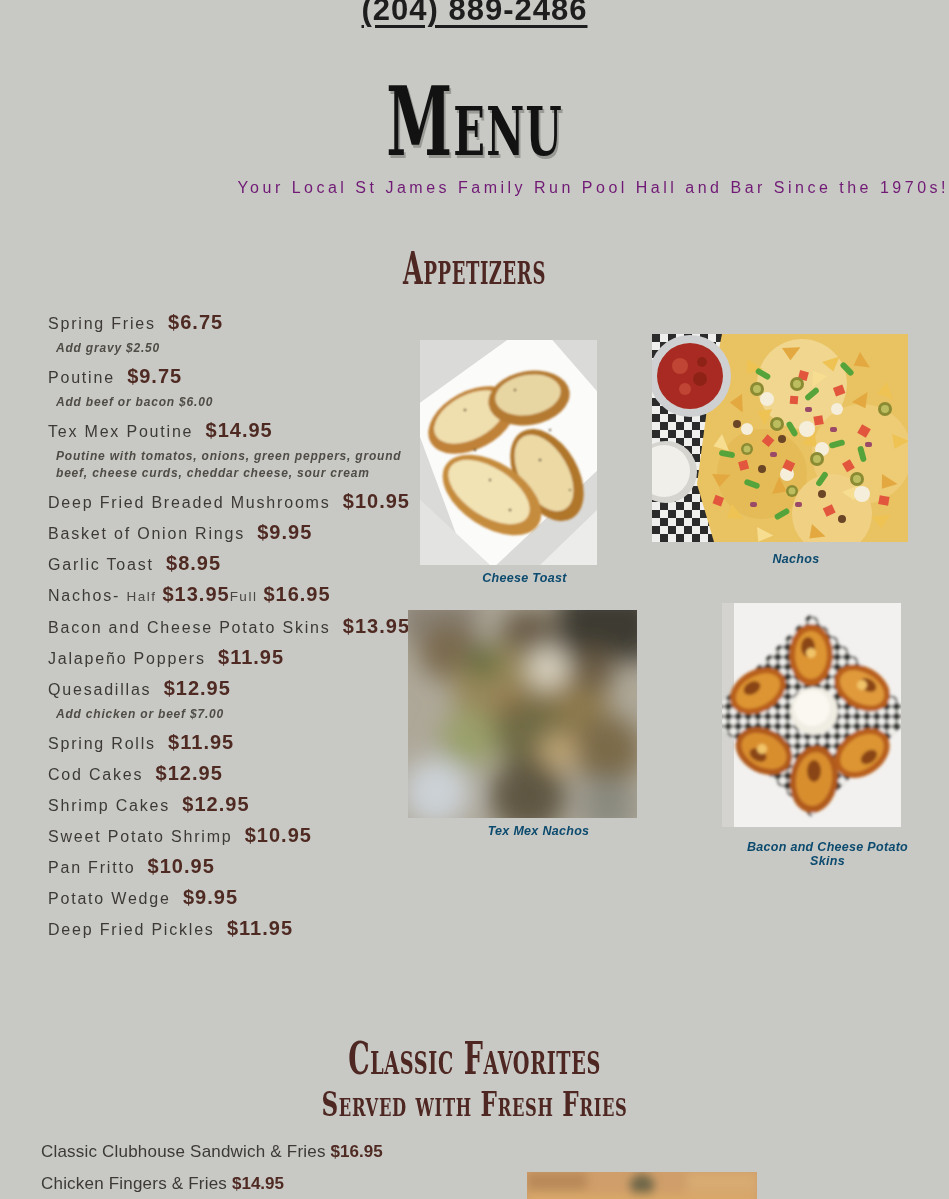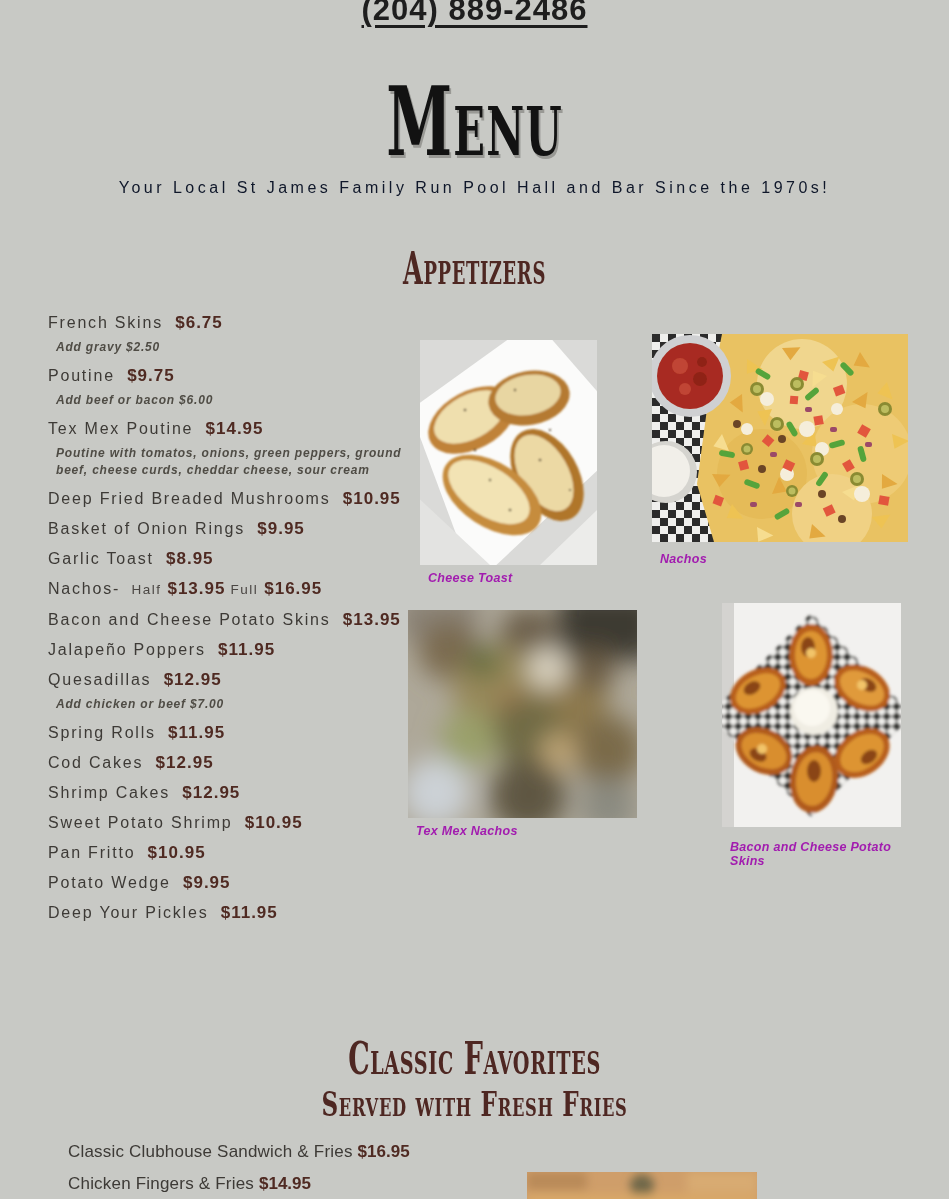--- a/index.html
+++ b/index.html
@@ -7,70 +7,70 @@
         font-family:"Liberation Sans",sans-serif;}
 
   
   .phone{position:absolute;top:-8px;left:0;width:100%;text-align:center;display:block;
          font-size:31px;font-weight:700;color:#1e1e1e;letter-spacing:1px;cursor:pointer;
          text-decoration:underline;text-decoration-thickness:3px;text-underline-offset:5px;}
   .title{position:absolute;top:74px;left:0;width:100%;text-align:center;margin:0;
          font-family:"DejaVu Serif",serif;font-variant:small-caps;font-weight:700;
          font-size:96px;line-height:96px;color:#121212;transform:scaleX(.62);transform-origin:center;
          text-shadow:3px 3px 0 rgba(145,145,140,.85);letter-spacing:2px;}
-  .subtitle{position:absolute;top:179px;left:0;width:100%;text-align:center;margin:0;
-         font-size:16px;letter-spacing:3.5px;color:#0f172a;}
+  .subtitle{position:absolute;top:179px;left:0;width:100%;text-align:right;margin:0;
+         font-size:16px;letter-spacing:3.5px;color:#701a75;}
 
   
   .sec-head{position:absolute;left:0;width:100%;text-align:center;margin:0;
          font-family:"DejaVu Serif",serif;font-variant:small-caps;font-weight:700;
          color:#4e2722;transform-origin:center;letter-spacing:1px;}
   .appetizers-head{top:247px;font-size:44px;line-height:44px;transform:scaleX(.58);}
   .classic-head{top:1036px;font-size:45px;line-height:45px;transform:scaleX(.6);}
   .classic-sub{top:1087px;font-size:34px;line-height:34px;transform:scaleX(.68);}
 
   
   .items{position:absolute;left:48px;top:313px;width:374px;}
   .mi{font-size:16px;letter-spacing:1.8px;color:#3d3a36;line-height:19px;margin-bottom:11px;}
-  .pr{font-size:17px;font-weight:700;color:#4f2a22;letter-spacing:1px;margin-left:6px;}
-  .sz{font-size:13.5px;color:#4a4643;letter-spacing:1.5px;margin-left:5px;}
+  .pr{font-size:20px;font-weight:700;color:#4f2a22;letter-spacing:1px;margin-left:6px;}
+  .sz{font-size:13.5px;color:#4a4643;letter-spacing:1.5px;}
   .note{font-size:12px;font-style:italic;font-weight:700;color:#4f4c45;letter-spacing:.8px;
         line-height:17px;margin:-4px 8px 10px;}
 
   
   figure.photo{position:absolute;margin:0;padding:0;}
   figure.photo svg{display:block;}
-  figure.photo figcaption{position:absolute;top:100%;left:8px;width:100%;
-        font-size:12.5px;font-weight:700;font-style:italic;color:#a21caf;letter-spacing:.3px;}
+  figure.photo figcaption{position:absolute;top:100%;left:16px;width:100%;text-align:center;
+        font-size:12.5px;font-weight:700;font-style:italic;color:#0c4a6e;letter-spacing:.3px;}
   .p-ct{left:420px;top:340px;border-radius:25px;} .p-ct figcaption{margin-top:6px;}
   .p-na{left:652px;top:334px;} .p-na figcaption{margin-top:10px;}
   .p-tm{left:408px;top:610px;} .p-tm figcaption{margin-top:6px;}
   .p-ps{left:722px;top:603px;} .p-ps figcaption{margin-top:13px;}
   .p-bottom{position:absolute;left:527px;top:1172px;}
 
   
   .classic-items{position:absolute;left:41px;top:1142px;}
-  .ci{font-size:17px;color:#3d3a36;line-height:20px;margin-bottom:12px;letter-spacing:.2px;margin-left:27px;}
+  .ci{font-size:17px;color:#3d3a36;line-height:20px;margin-bottom:12px;letter-spacing:.2px;}
   .ci .pr{letter-spacing:0;margin-left:5px;font-size:17px;}
 </style>
 </head>
 <body>
 
 <div class="page">
 
   <a class="phone">(204) 889-2486</a>
 
   <h1 class="title">Menu</h1>
   <p class="subtitle">Your Local St James Family Run Pool Hall and Bar Since the 1970s!</p>
 
   <h2 class="sec-head appetizers-head">Appetizers</h2>
 
   <div class="items" id="appetizer-list">
       <div class="mi">
-    <span class="nm">French Skins</span>
+    <span class="nm">Spring Fries</span>
   <span class="pr">$6.75</span></div>
       <div class="note">Add gravy $2.50</div>
       <div class="mi">
     <span class="nm">Poutine</span>
   <span class="pr">$9.75</span></div>
       <div class="note">Add beef or bacon $6.00</div>
       <div class="mi">
     <span class="nm">Tex Mex Poutine</span>
   <span class="pr">$14.95</span></div>
       <div class="note">Poutine with tomatos, onions, green peppers, ground beef, cheese curds, cheddar cheese, sour cream</div>
@@ -108,21 +108,21 @@
       <div class="mi">
     <span class="nm">Sweet Potato Shrimp</span>
   <span class="pr">$10.95</span></div>
       <div class="mi">
     <span class="nm">Pan Fritto</span>
   <span class="pr">$10.95</span></div>
       <div class="mi">
     <span class="nm">Potato Wedge</span>
   <span class="pr">$9.95</span></div>
       <div class="mi">
-    <span class="nm">Deep Your Pickles</span>
+    <span class="nm">Deep Fried Pickles</span>
   <span class="pr">$11.95</span></div>
     </div>
 
   <figure class="photo p-ct">
     <svg width="177" height="225" viewBox="0 0 177 225">
       <defs>
           <filter id="ctb" x="-20%" y="-20%" width="140%" height="140%">
             <feGaussianBlur stdDeviation="0.8"></feGaussianBlur>
           </filter>
         </defs>

